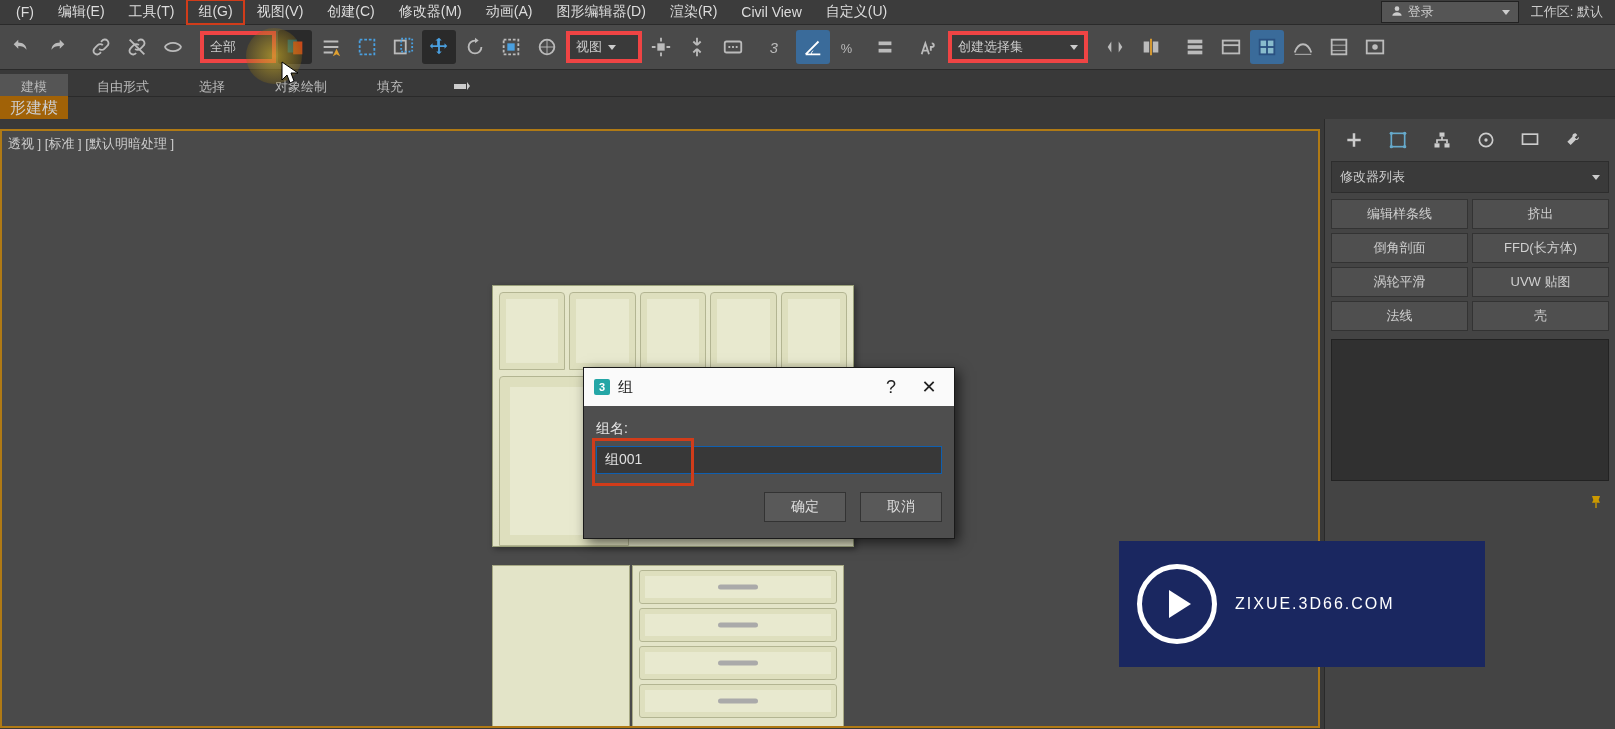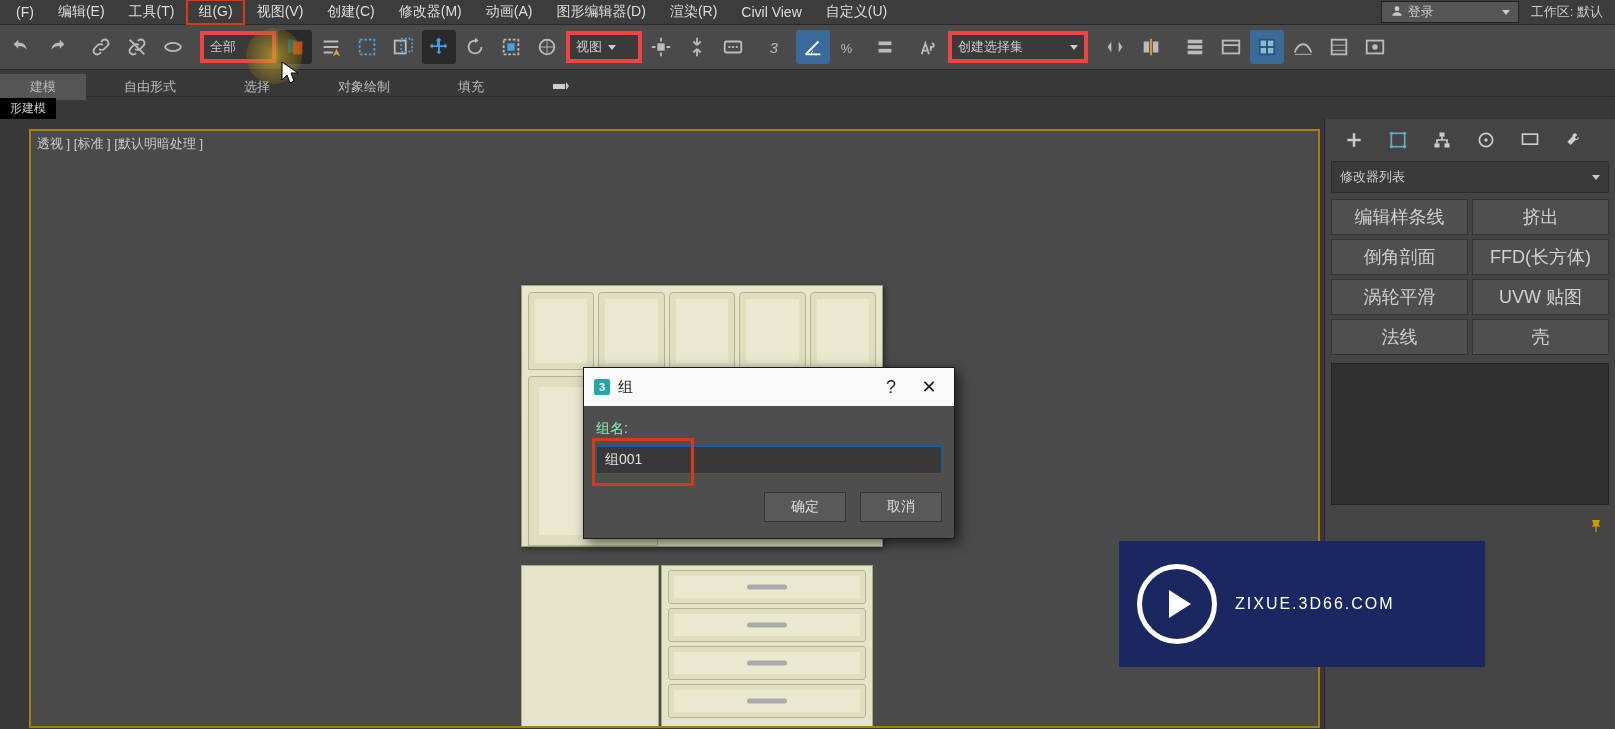--- a/index.html
+++ b/index.html
@@ -91,53 +91,52 @@
 }
 .ribbon {
   display: flex;
   align-items: center;
   height: 26px;
   background: #393939;
   gap: 8px;
   border-bottom: 1px solid #2a2a2a;
 }
 .ribbon-tab {
-  padding: 4px 30px;
+  padding: 4px 21px;
   color: #bbb;
   margin-top: 8px;
 }
 .ribbon-tab.active {
   background: #555;
 }
 .subribbon {
   height: 22px;
   display: flex;
   align-items: center;
 }
 .subribbon .subtab {
-  background: #000000;
+  background: #a16207;
   padding: 2px 10px;
-  font-size: 12px;
+  font-size: 16px;
 }
 .main {
   display: flex;
   height: calc(729px - 24px - 44px - 26px - 22px);
 }
 .viewport {
   flex: 1;
   position: relative;
   background: #393939;
 }
 .viewport-inner {
   position: absolute;
   left: 0; top: 10px; right: 4px; bottom: 4px;
   border: 2px solid #b07a15;
   background: #4a4a4a;
   overflow: hidden;
-  margin-left: 29px;
 }
 .vp-label {
   position: absolute;
   top: 4px; left: 6px;
   color: #ccc;
   font-size: 13px;
 }
 .cabinet {
   position: absolute;
   left: 490px;
@@ -257,21 +256,21 @@
 .dlg-title-btn {
   width: 30px;
   text-align: center;
   font-size: 18px;
   color: #222;
 }
 .dlg-body {
   padding: 14px 12px 16px 12px;
 }
 .dlg-label {
-  color: #86efac;
+  color: #e5e5e5;
   font-size: 14px;
   margin-bottom: 8px;
 }
 .dlg-input-wrap {
   position: relative;
 }
 .dlg-input {
   width: 100%;
   box-sizing: border-box;
   background: #383838;
@@ -346,21 +345,21 @@
   grid-template-columns: 1fr 1fr;
   gap: 4px;
   padding: 2px 6px;
 }
 .mod-btn {
   background: #4f4f4f;
   border: 1px solid #333;
   text-align: center;
   padding: 5px 0;
   color: #d0d0d0;
-  font-size: 18px;
+  font-size: 13px;
 }
 .mod-stack {
   margin: 6px;
   height: 140px;
   background: #303030;
   border: 1px solid #222;
 }
 .stack-tools {
   margin: 4px 6px;
   display: flex;

